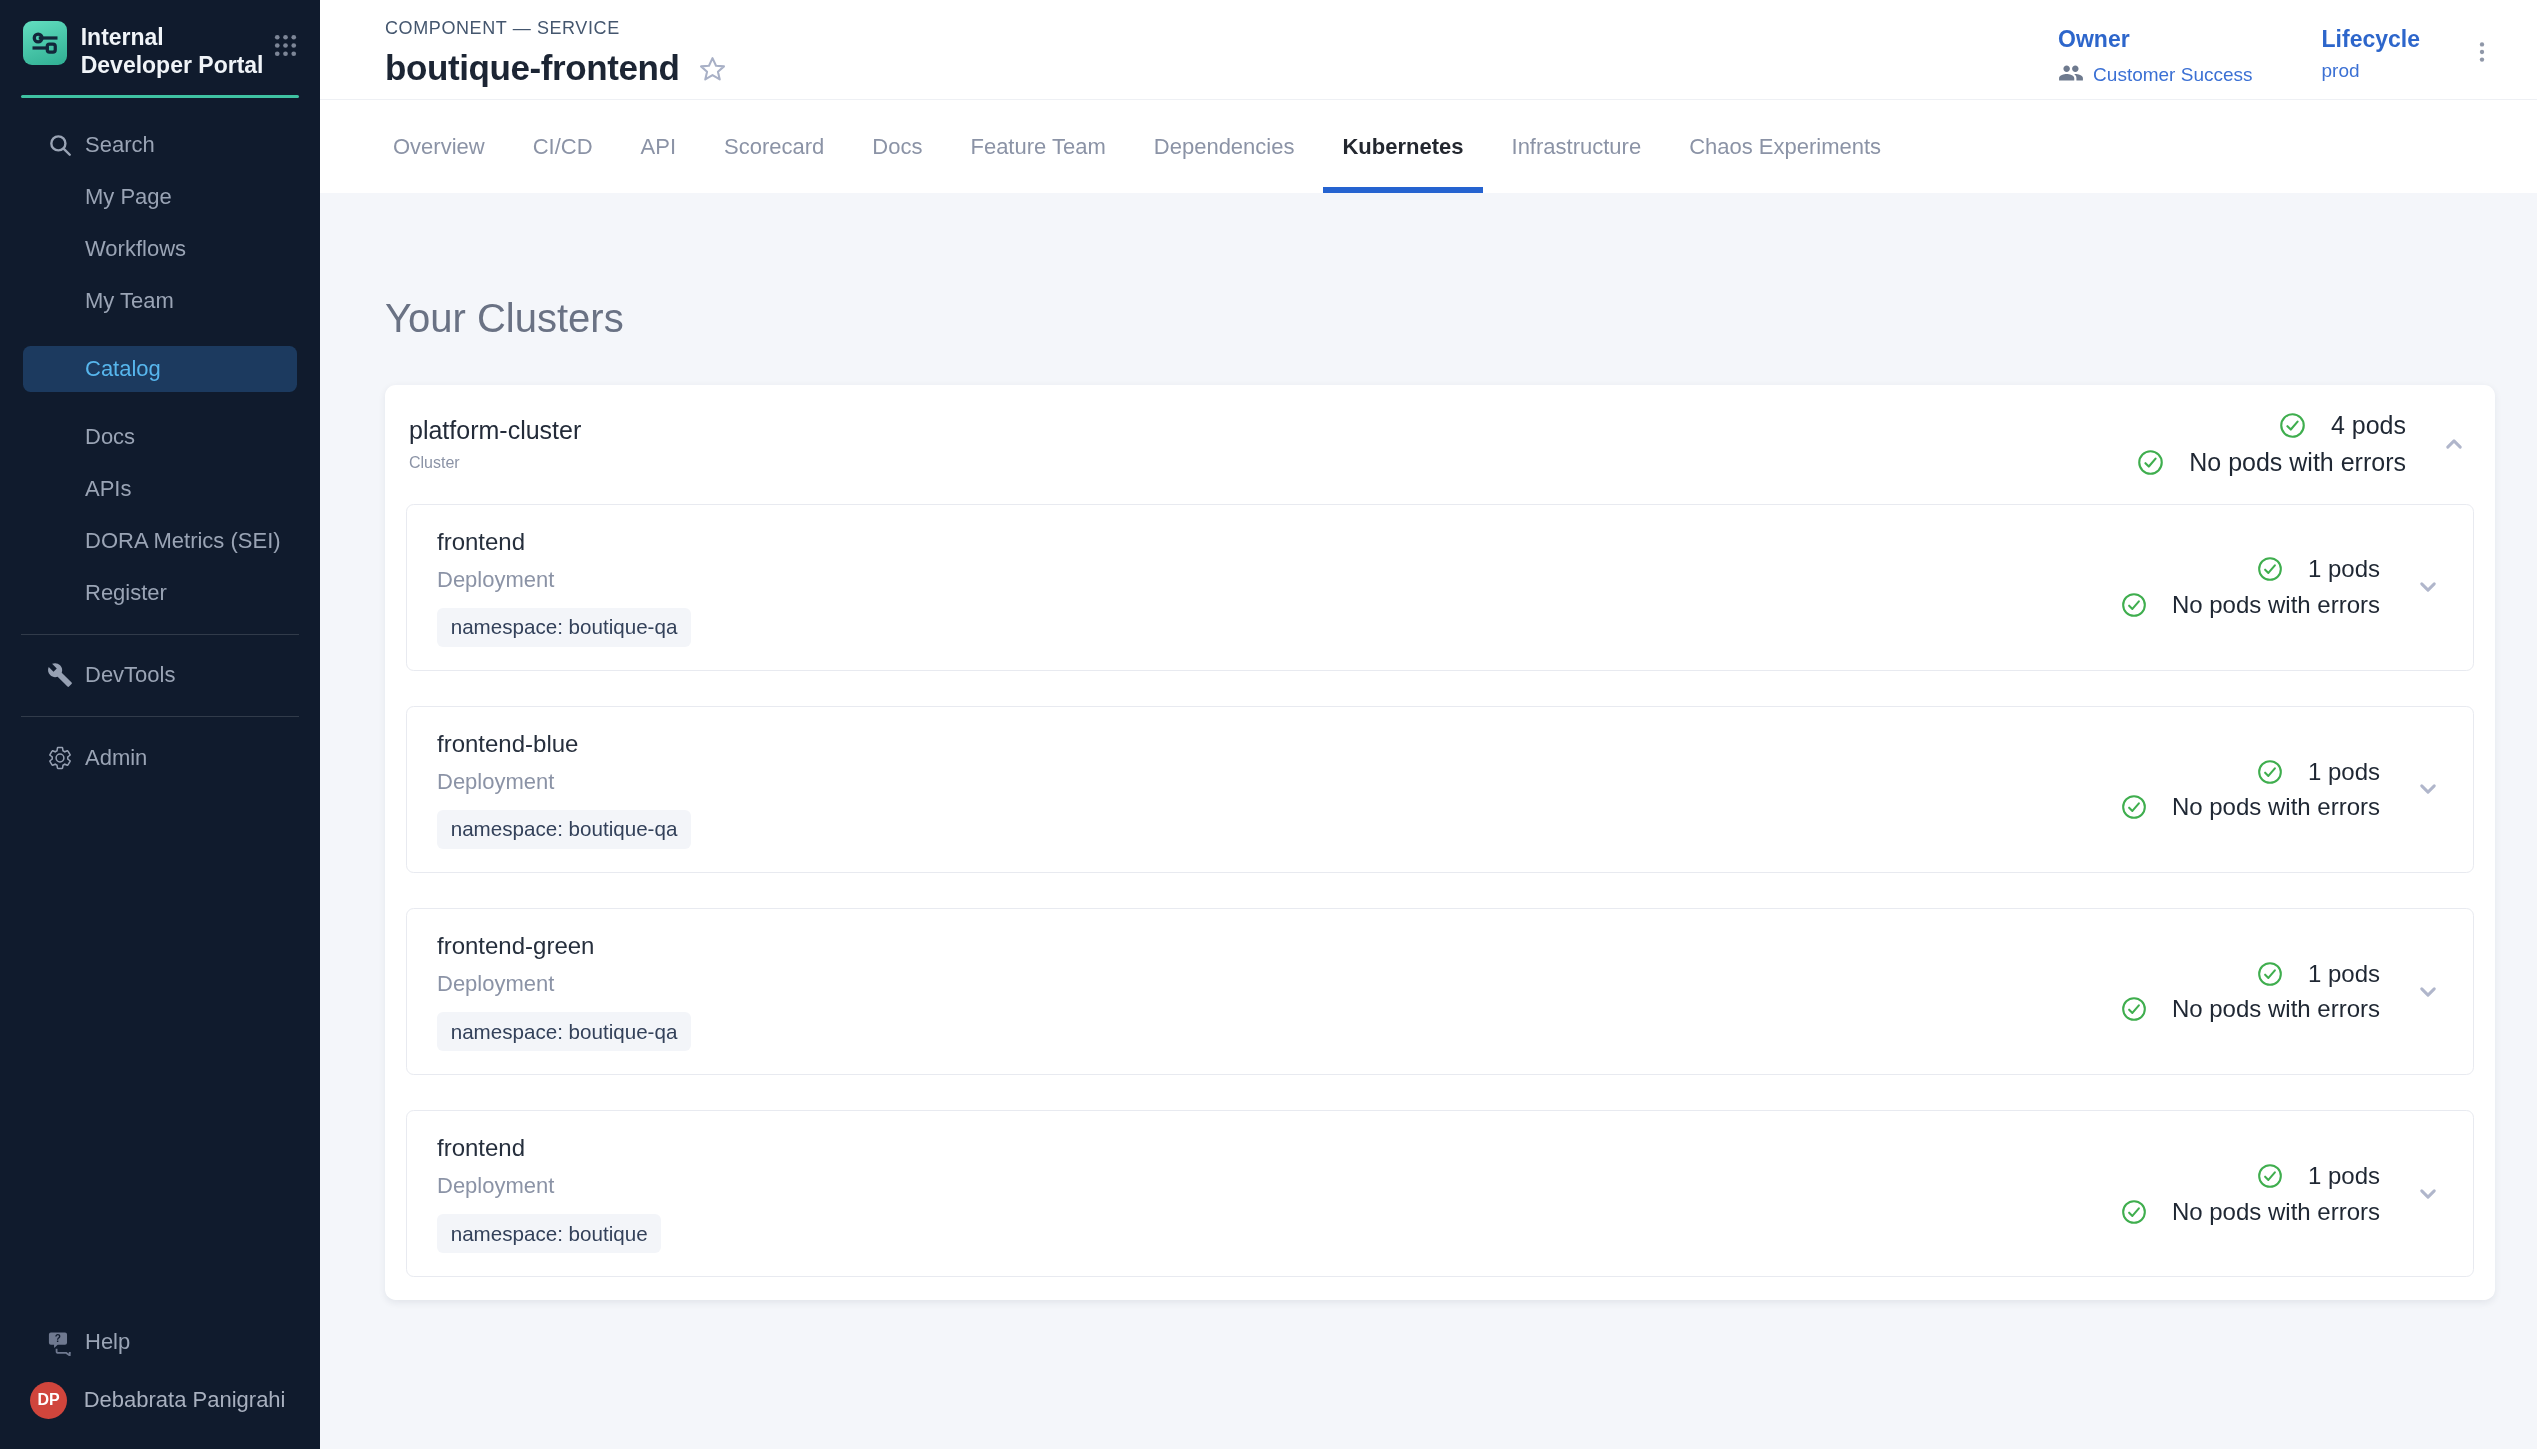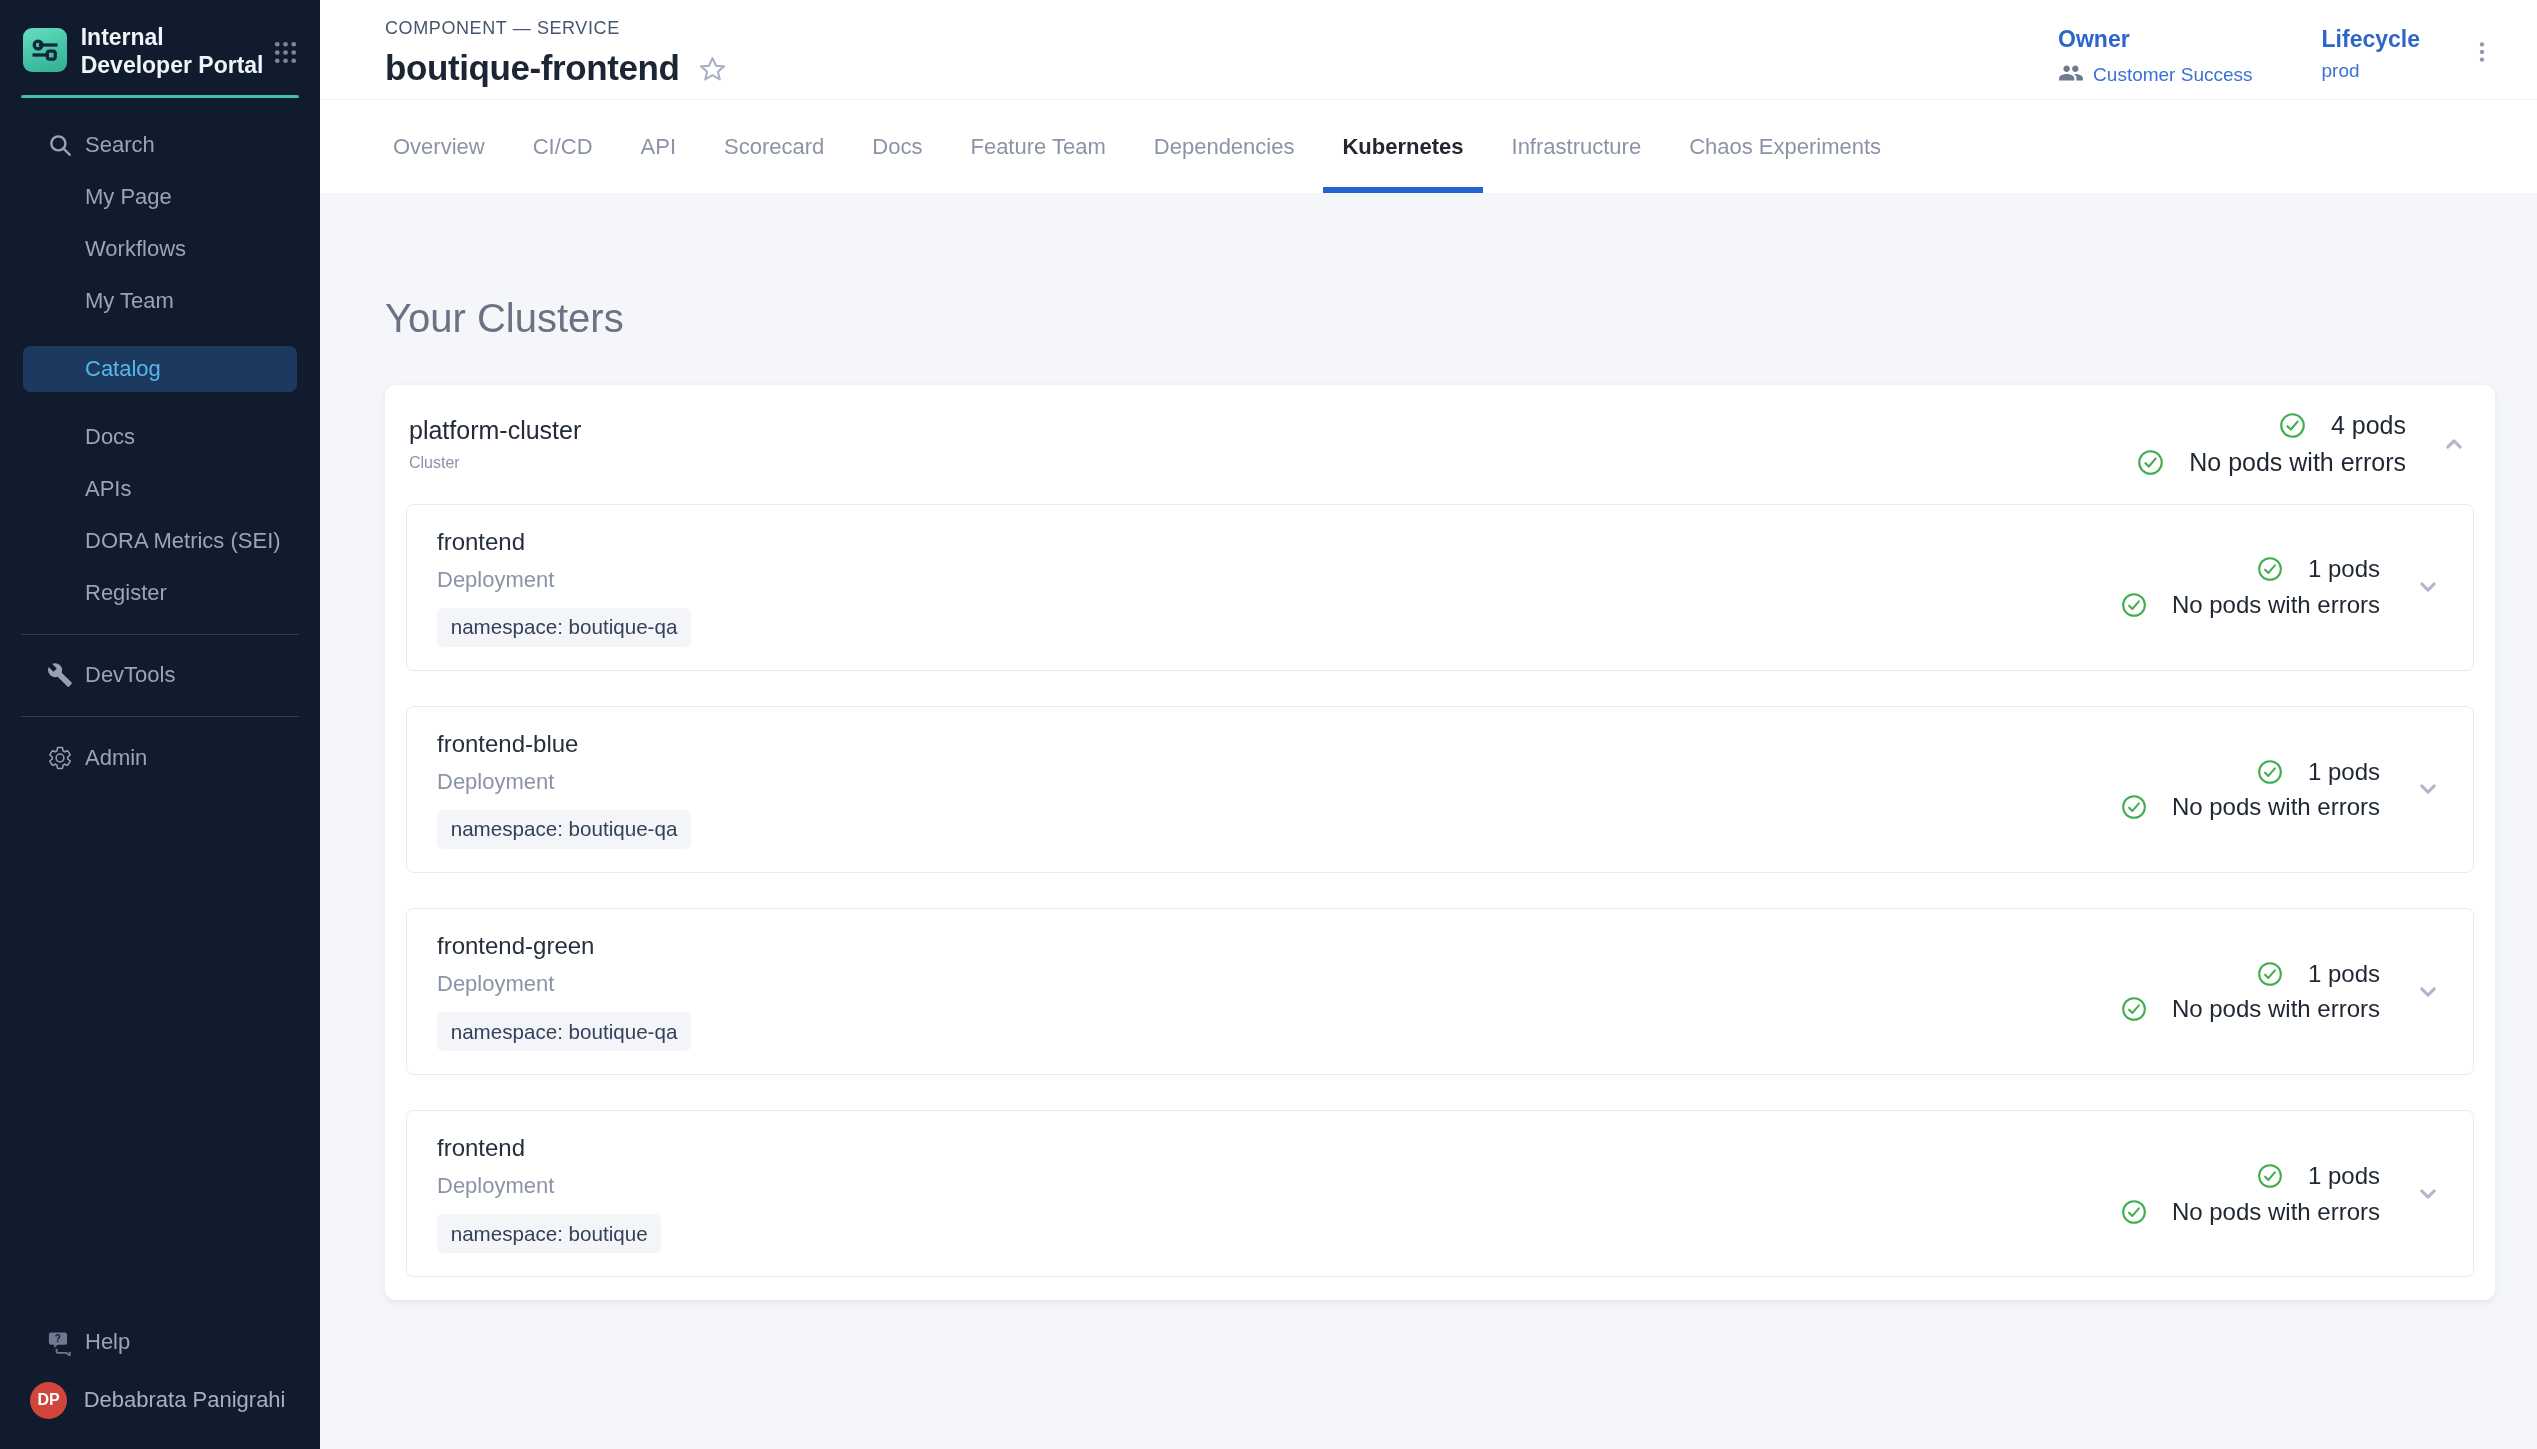--- a/index.html
+++ b/index.html
@@ -2,21 +2,21 @@
 <html style="font-size:12px"><head>
 <meta charset="utf-8">
 <style>
   * { margin:0; padding:0; box-sizing:border-box; }
   html,body { width:2538px; height:1449px; overflow:hidden; }
   body { font-family:"Liberation Sans", sans-serif; background:#f4f6fa; }
   .app { display:flex; width:100%; height:100%; }
 
   
   .sidebar { width:320px; height:100%; background:#101b2d; display:flex; flex-direction:column; flex-shrink:0; }
-  .sidebar-header { display:flex; align-items:center; padding:21px 18px 0 23px; }
+  .sidebar-header { display:flex; align-items:flex-start; padding:21px 18px 0 23px; }
   .logo { width:44px; height:44px; border-radius:9px; background:linear-gradient(160deg,#63dec0,#2fae92); display:flex; align-items:center; justify-content:center; flex-shrink:0; }
   .app-title { color:#f0f4f8; font-size:23px; font-weight:700; line-height:1.22; margin-left:13.7px; margin-top:1.5px; }
   .grid-icon { margin-left:auto; margin-top:7.6px; cursor:pointer; }
   .teal-divider { height:2.3px; background:#3fc2a2; margin:16.7px 21px 0 21px; border-radius:1.5px; }
   .nav { margin-top:21px; display:flex; flex-direction:column; }
   .nav-item { display:flex; align-items:center; height:52px; padding-left:47px; color:#9aa4b5; font-size:22px; cursor:pointer; }
   .nav-item .nav-icon { width:38px; display:flex; align-items:center; flex-shrink:0; }
   .nav-item.active { background:#1c3a5f; border-radius:7.6px; margin:19px 23px; padding-left:24px; height:46px; color:#57b6ed; }
   .nav-sep { height:0.8px; background:rgba(255,255,255,0.14); margin:15px 21px; }
   .sidebar-spacer { flex:1; }

